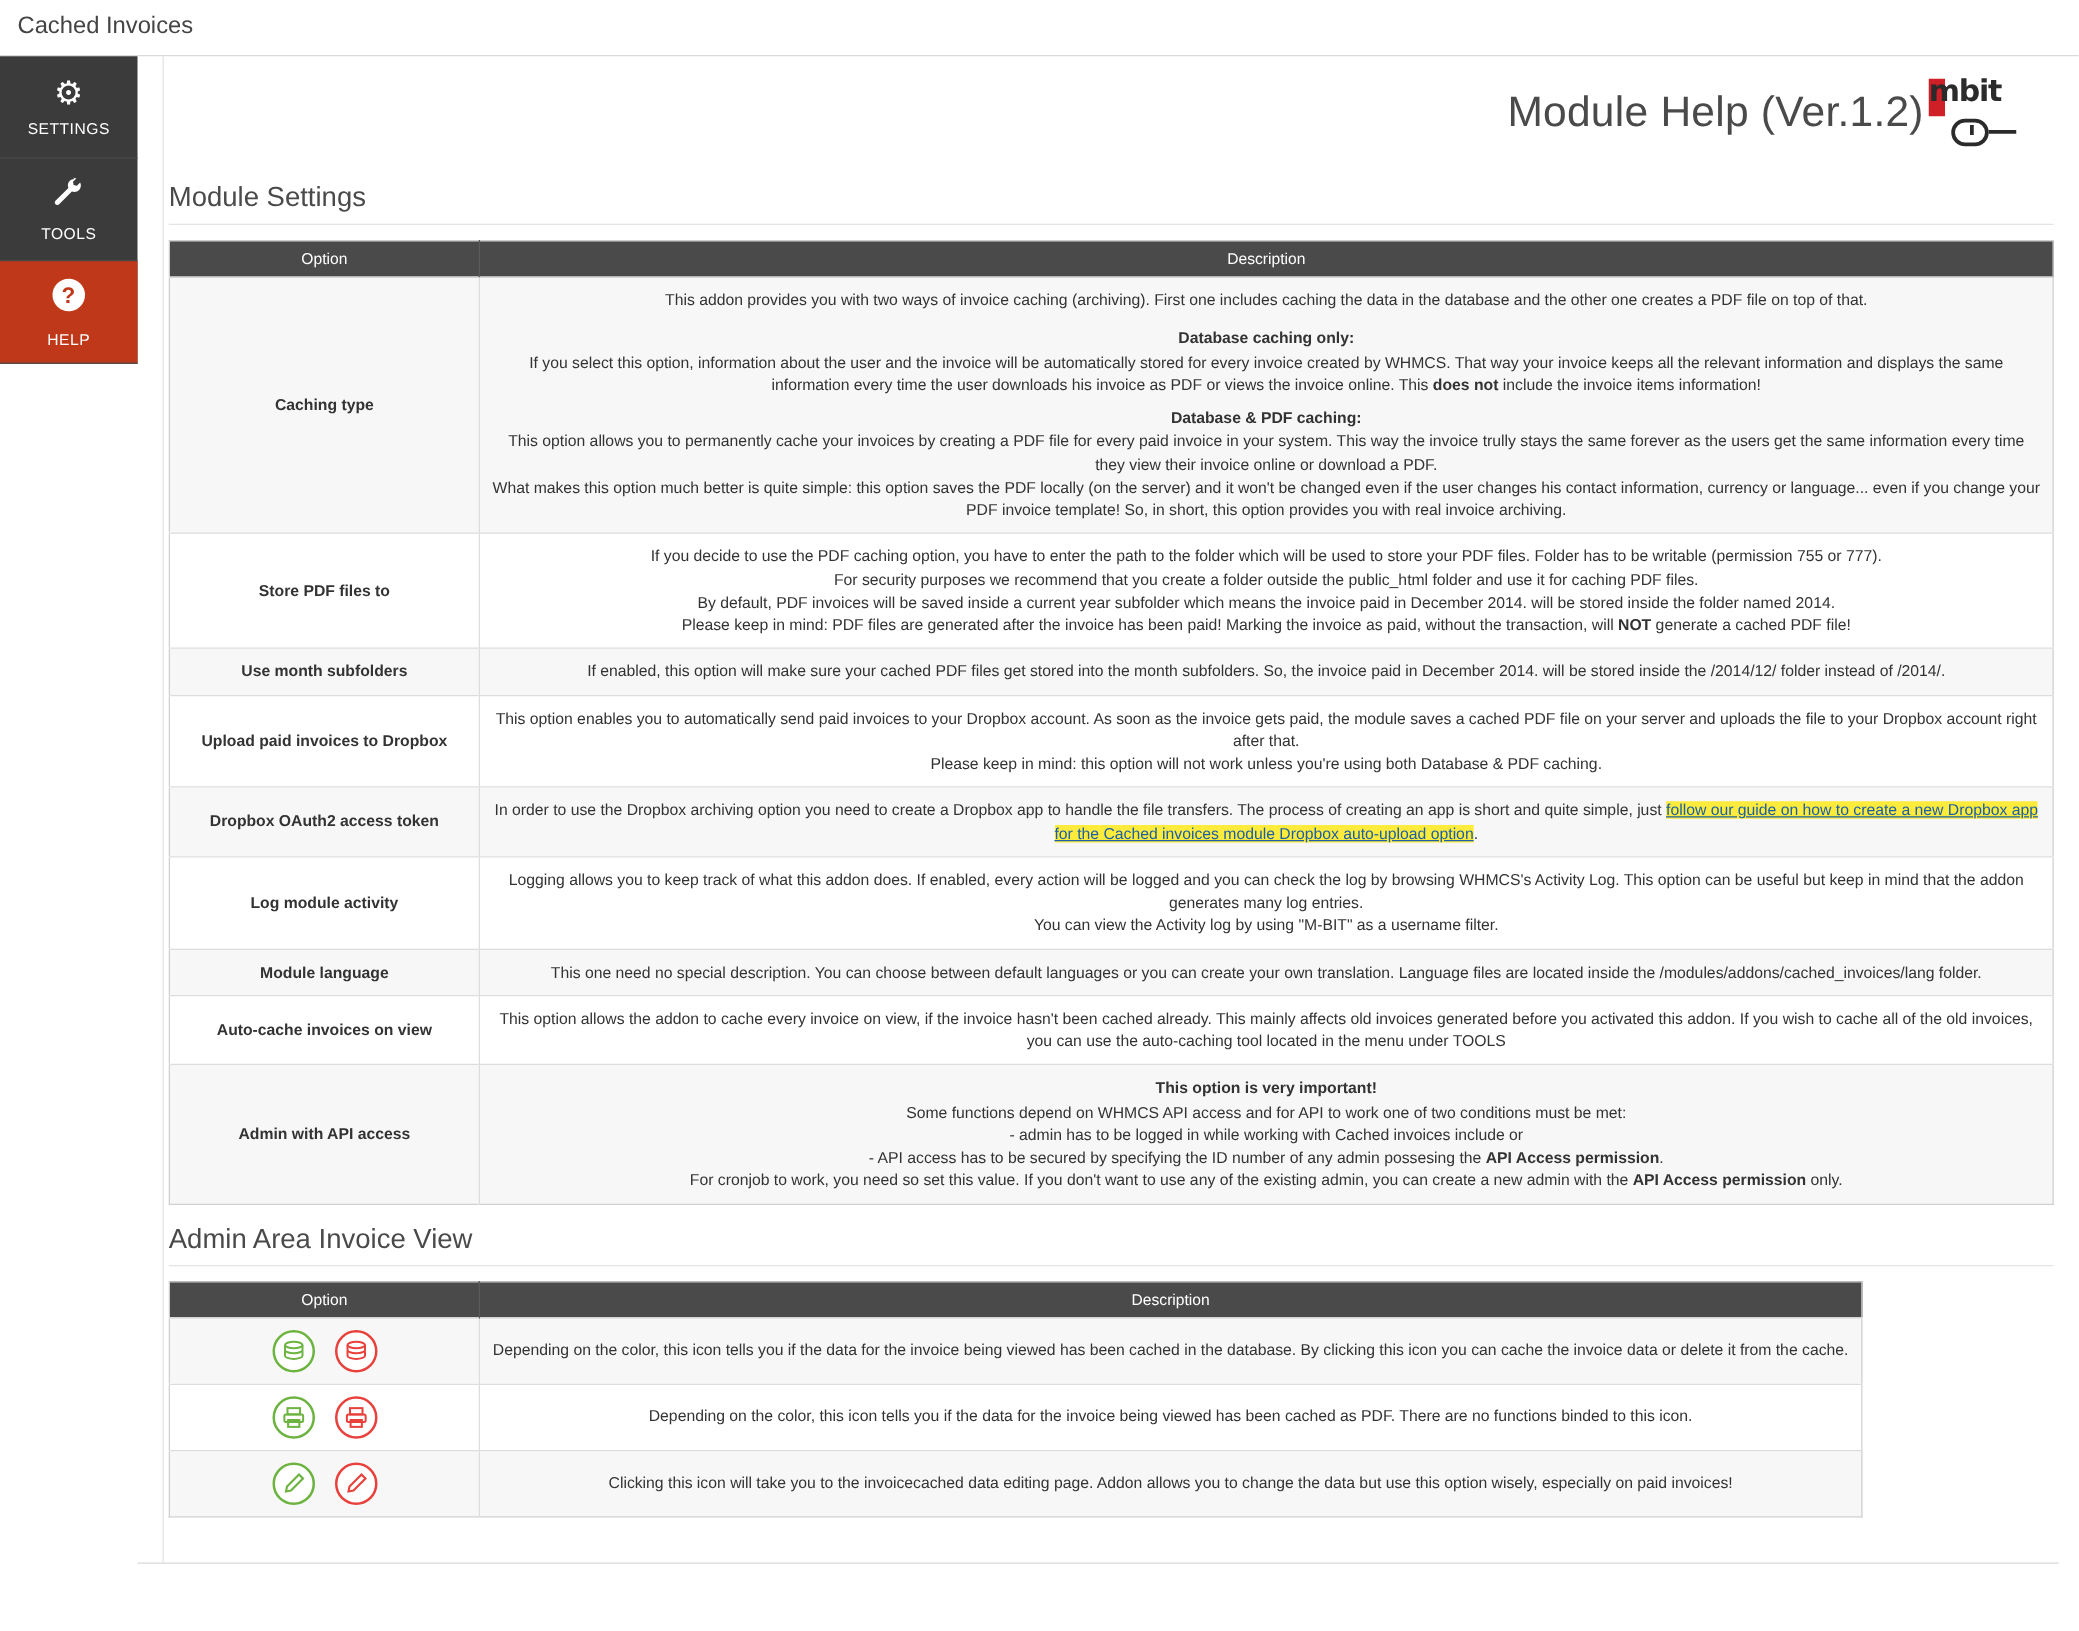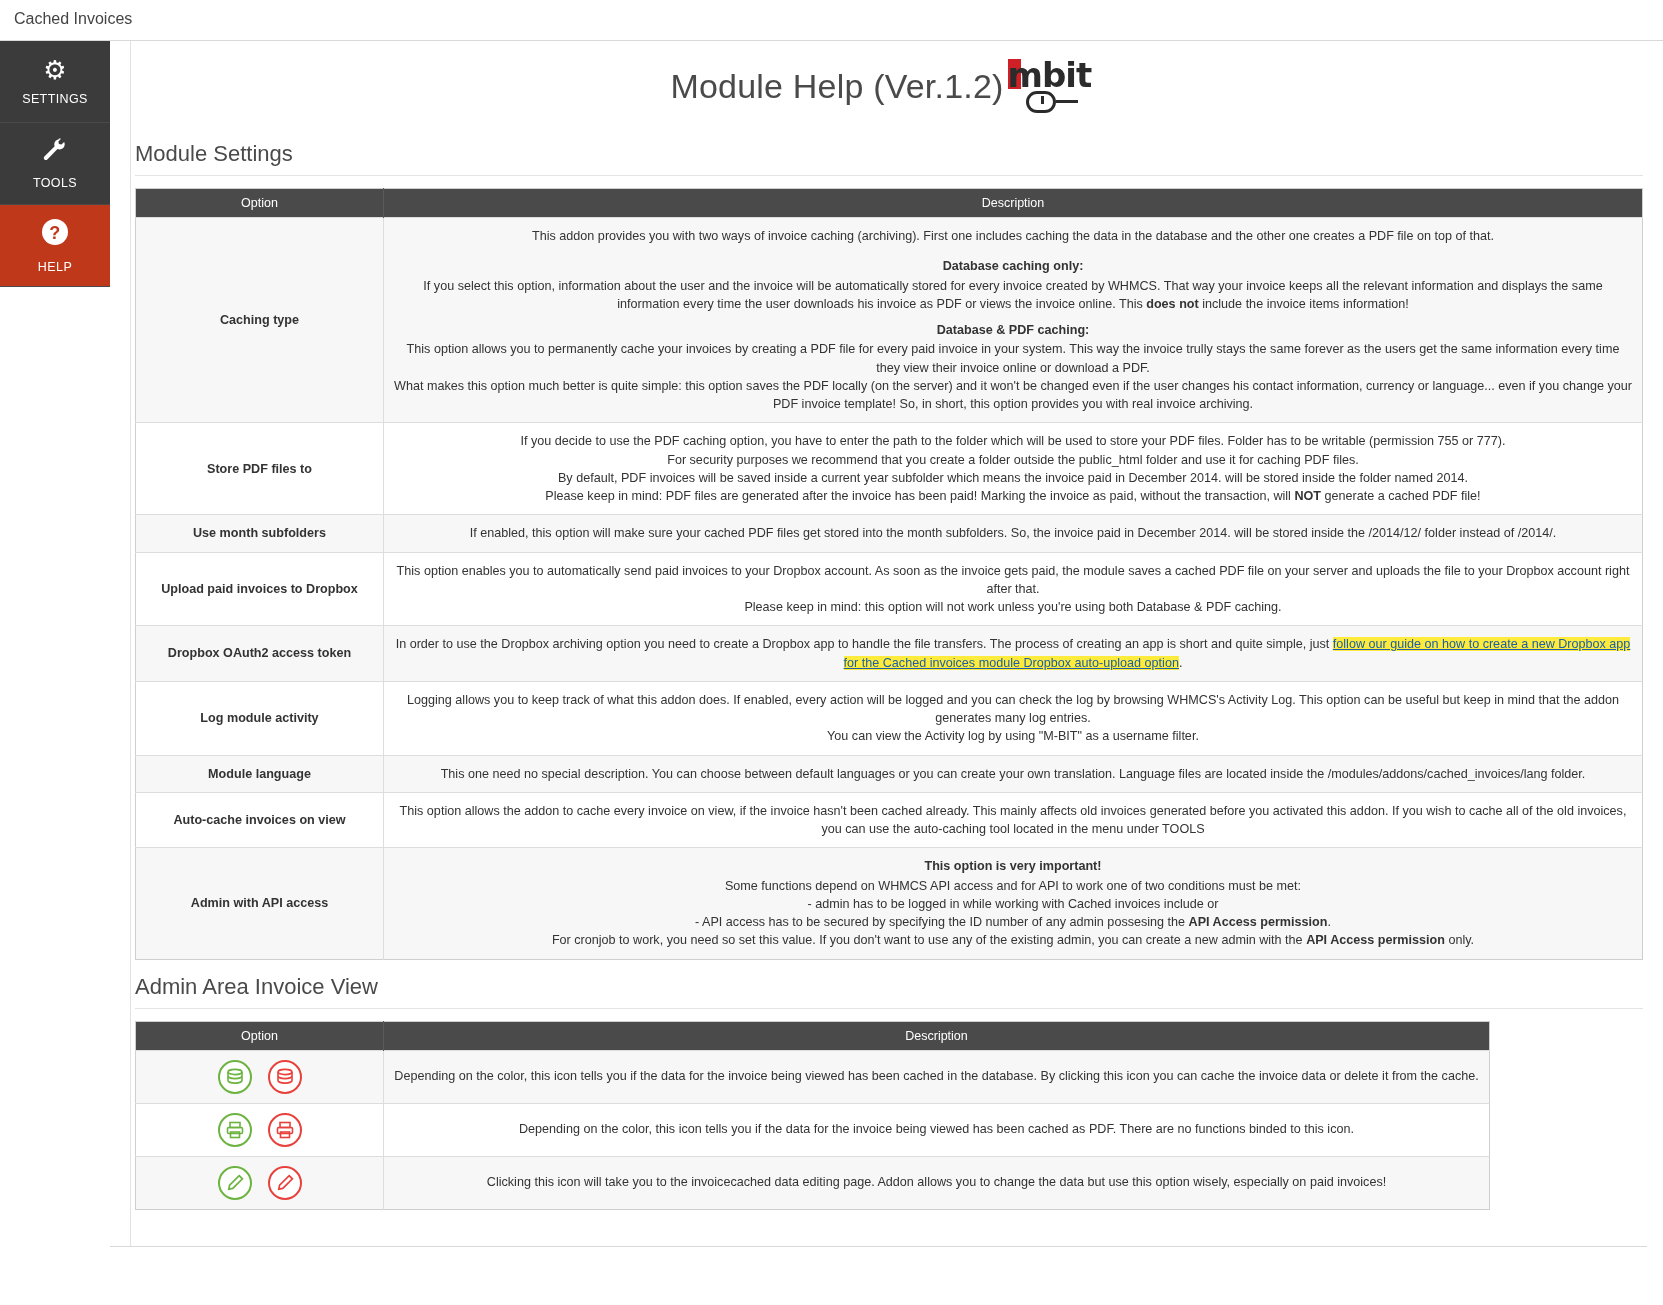--- a/index.html
+++ b/index.html
@@ -6,21 +6,21 @@
   html, body {
     margin: 0; padding: 0;
     background: #ffffff;
     font-family: "Liberation Sans", sans-serif;
     color: #333333;
   }
   body { width: 1663px; height: 1305px; overflow: hidden; position: relative; }
 
   .page-title-bar {
     padding: 10px 0 12px 14px;
-    font-size: 16px;
+    font-size: 19px;
     color: #444;
     font-weight: normal;
   }
   .hr-top {
     height: 1px; background: #d9d9d9; margin: 0;
   }
 
   .layout { display: flex; align-items: flex-start; }
 
   
@@ -55,37 +55,37 @@
   .content {
     flex: 1 1 auto;
     padding: 0 16px 0 20px;
     min-width: 0;
   }
   .content-inner { border-left: 1px solid #e2e2e2; padding-left: 0; }
 
   .head-row {
     display: flex;
     align-items: center;
-    justify-content: center;
+    justify-content: flex-end;
     padding: 14px 8px 10px 4px;
   }
   h1.module-help {
     font-size: 34px;
     font-weight: normal;
     color: #4a4a4a;
     margin: 0;
     letter-spacing: .2px;
   }
   .logo {
     width: 100px; height: 62px;
     position: relative;
   }
   .logo .mbit {
     font-family: "DejaVu Sans", sans-serif;
-    font-size: 34px;
+    font-size: 24px;
     font-weight: bold;
     color: #2b2b2b;
     letter-spacing: -1px;
     position: absolute;
     left: 4px; top: 0;
   }
   .logo .redbar {
     position: absolute;
     left: 4px; top: 4px;
     width: 13px; height: 30px;

